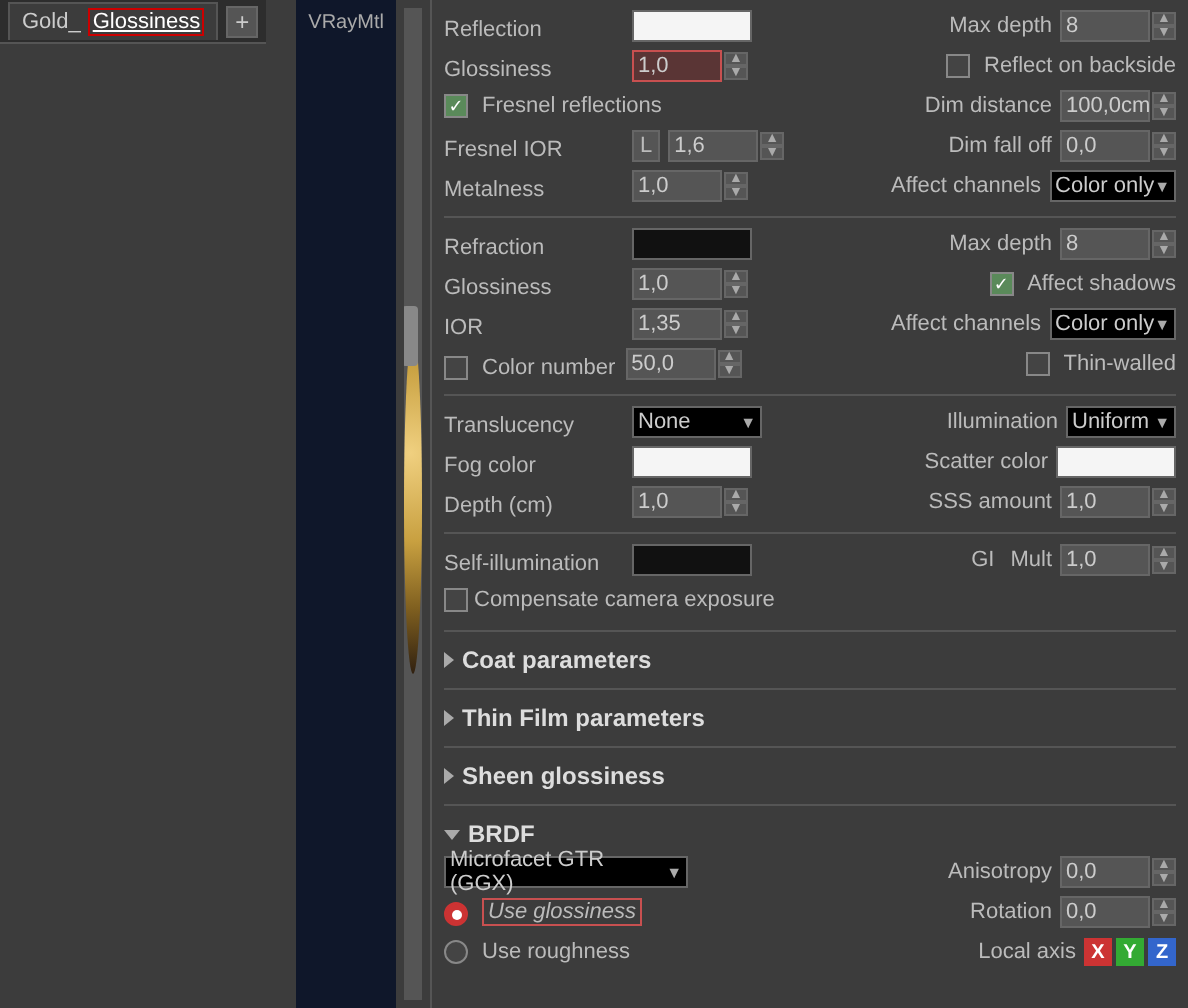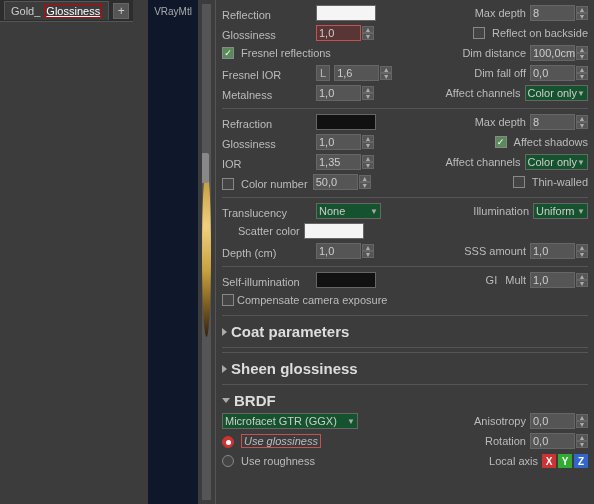--- a/index.html
+++ b/index.html
@@ -294,21 +294,21 @@
     }
 
     .right-group {
       display: flex;
       align-items: center;
       gap: 4px;
       margin-left: 16px;
     }
 
     .dropdown {
-      background: #14532d;
+      background: #000000;
       border: 1px solid #666;
       height: 16px;
       min-width: 55px;
       padding: 0 2px;
       font-size: 11px;
       color: #ccc;
       display: flex;
       align-items: center;
       justify-content: space-between;
       cursor: pointer;
@@ -337,21 +337,21 @@
       border-width: 5px 4px 0 4px;
       border-color: #aaa transparent transparent transparent;
     }
 
     .section-triangle.closed {
       border-width: 4px 0 4px 5px;
       border-color: transparent transparent transparent #aaa;
     }
 
     .section-title {
-      font-size: 15px;
+      font-size: 12px;
       font-weight: bold;
       color: #ddd;
     }
 
     .xyz-buttons {
       display: flex;
       gap: 2px;
     }
 
     .xyz-btn {
@@ -616,20 +616,24 @@
       <div class="right-group">
         <span class="inline-label">Illumination</span>
         <div class="dropdown">
           <span>Uniform</span>
           <span class="dropdown-arrow">▼</span>
         </div>
       </div>
     </div>
 
     <div class="section-row">
+      <div class="left-group">
+        <span class="prop-label">Fog color</span>
+        <div class="color-swatch white"></div>
+      </div>
       <div class="right-group">
         <span class="inline-label">Scatter color</span>
         <div class="color-swatch white"></div>
       </div>
     </div>
 
     <div class="section-row">
       <div class="left-group">
         <span class="prop-label">Depth (cm)</span>
         <div class="num-field-with-spin">
@@ -682,39 +686,43 @@
 
   <div class="separator"></div>
 
   <div class="section-header">
     <div class="section-triangle closed"></div>
     <span class="section-title">Coat parameters</span>
   </div>
 
   <div class="separator"></div>
 
+  <div class="section-header">
+    <div class="section-triangle closed"></div>
+    <span class="section-title">Thin Film parameters</span>
+  </div>
 
   <div class="separator"></div>
 
   <div class="section-header">
     <div class="section-triangle closed"></div>
     <span class="section-title">Sheen glossiness</span>
   </div>
 
   <div class="separator"></div>
 
   <div class="prop-section">
     <div class="section-header">
       <div class="section-triangle open"></div>
       <span class="section-title">BRDF</span>
     </div>
 
     <div class="section-row">
       <div class="left-group">
-        <div class="dropdown" style="width:136px;">
+        <div class="dropdown" style="width:122px;">
           <span>Microfacet GTR (GGX)</span>
           <span class="dropdown-arrow">▼</span>
         </div>
       </div>
       <div class="right-group">
         <span class="inline-label">Anisotropy</span>
         <div class="num-field-with-spin">
           <div class="num-field">0,0</div>
           <div class="spin-btn">
             <div class="spin-arrow">▲</div>

